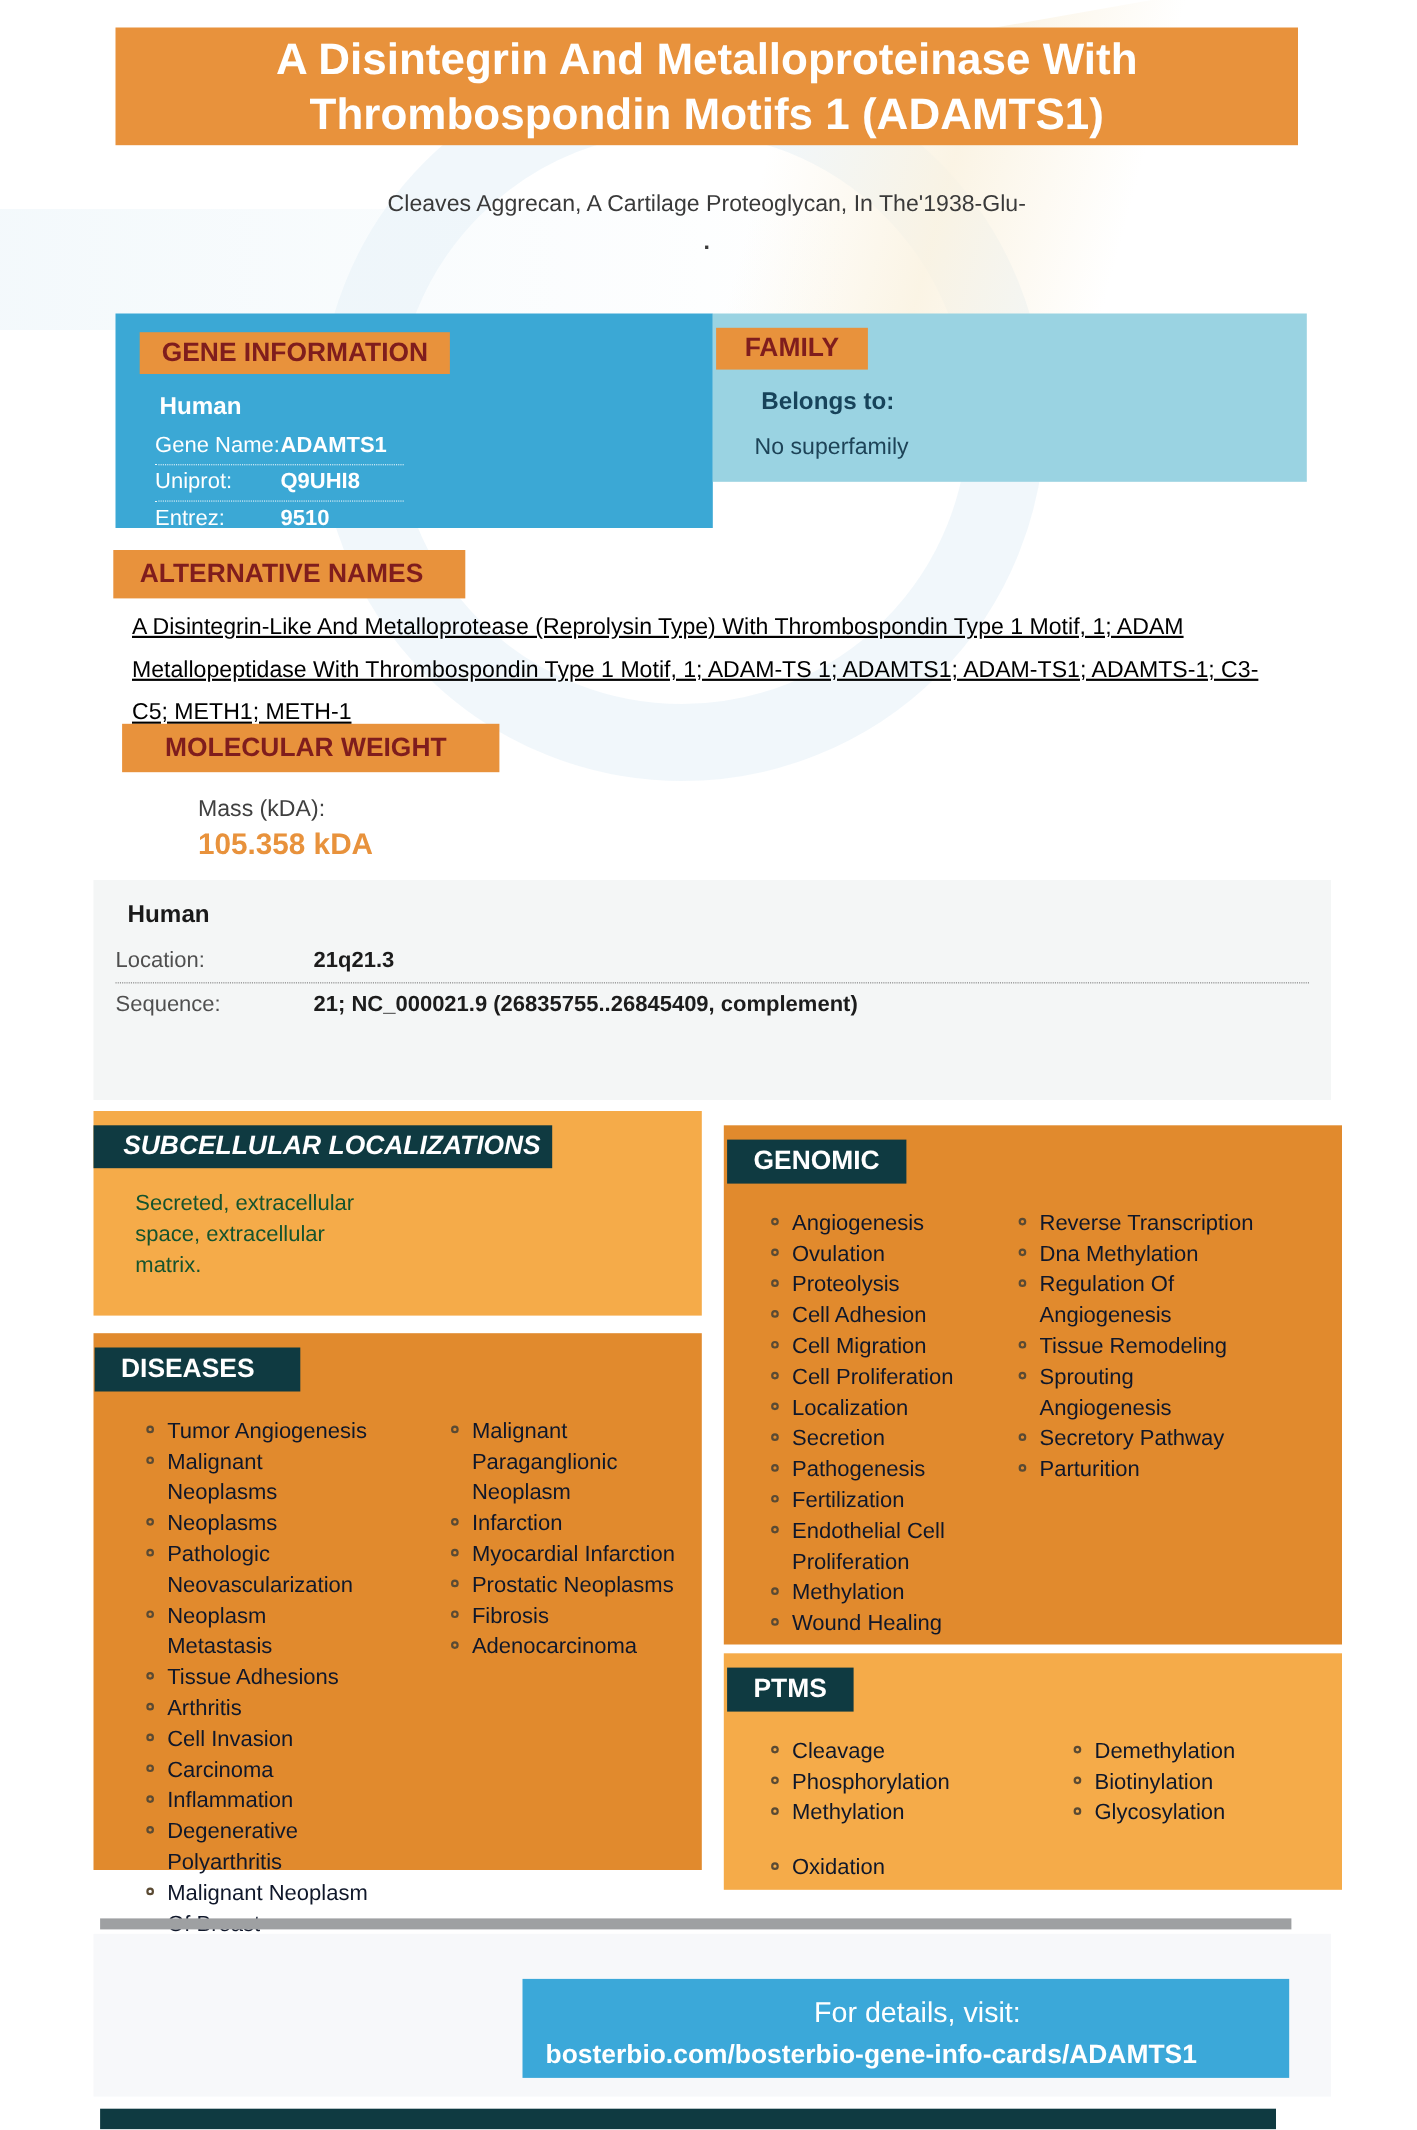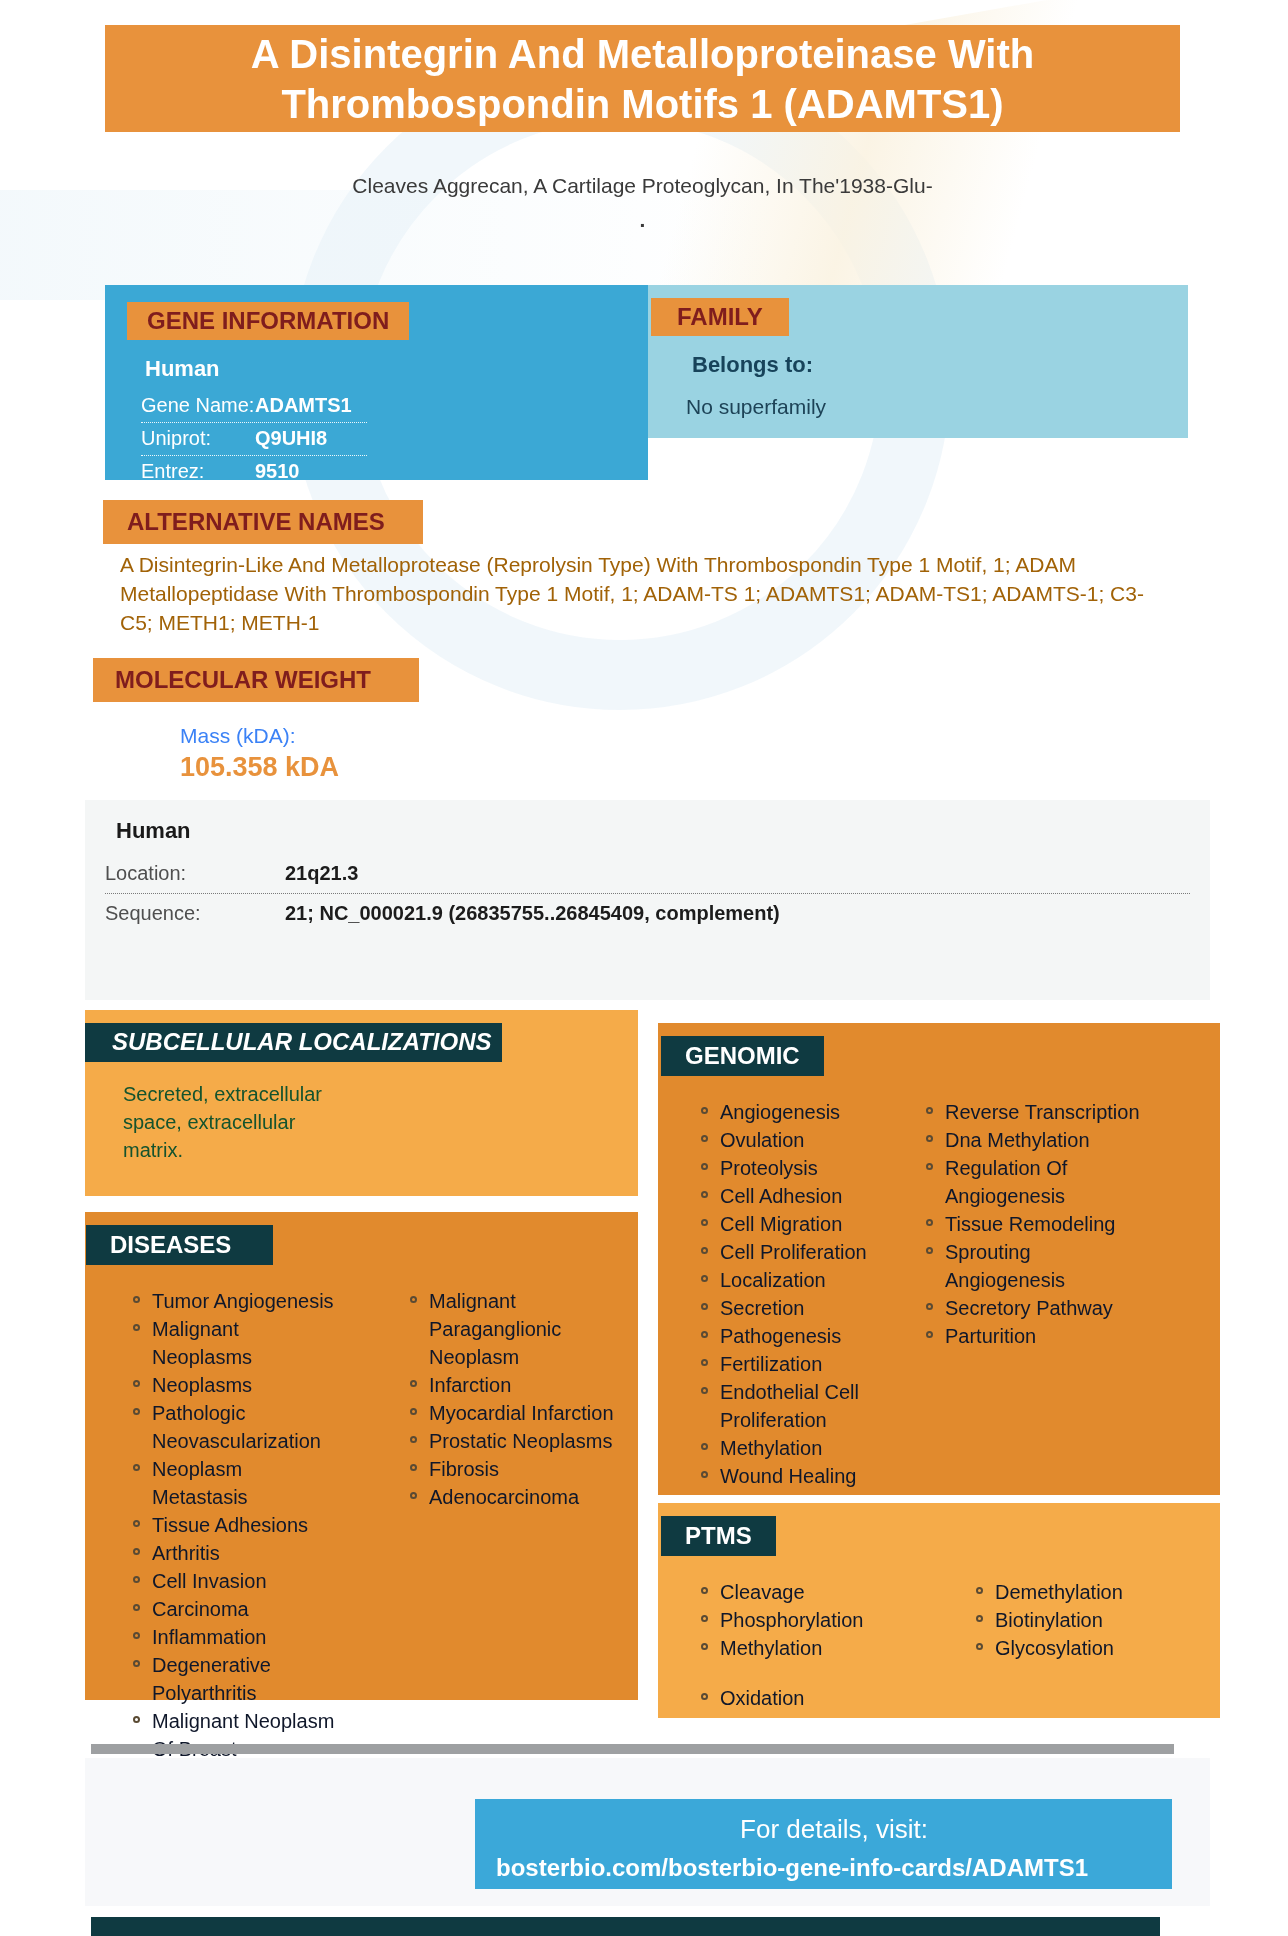--- a/index.html
+++ b/index.html
@@ -39,25 +39,25 @@
   .gene-row .val{font-weight:bold;}
 
   
   .family-box{left:648px;top:285px;width:540px;height:153px;background:var(--box-blue-light,#9AD3E2);}
   .family-box .h-orange{margin:13px 0 0 3px;padding:5px 26px;}
   .family-belongs{margin:16px 0 0 44px;color:var(--text-navy,#17435A);font-weight:bold;font-size:22px;}
   .family-value{margin:17px 0 0 38px;color:#1d4357;font-size:21px;}
 
   
   .altnames-bar{left:103px;top:500px;padding:8px 38px 8px 24px;}
-  .altnames-text{left:120px;top:550px;width:1040px;font-size:21px;line-height:29px;color:#a16207;}
-
-  
-  .molweight-bar{left:93px;top:658px;padding:8px 48px 8px 22px;}
-  .mass-label{left:180px;top:724px;font-size:21px;color:#3b82f6;}
+  .altnames-text{left:120px;top:550px;width:1040px;font-size:21px;line-height:39px;color:#000000;text-decoration:underline;}
+
+  
+  .molweight-bar{left:111px;top:658px;padding:8px 48px 8px 39px;}
+  .mass-label{left:180px;top:724px;font-size:21px;color:#404040;}
   .mass-value{left:180px;top:752px;font-size:27px;font-weight:bold;color:var(--accent-orange,#E8923C);}
 
   
   .genomic-box{left:85px;top:800px;width:1125px;height:200px;background:#F4F6F6;}
   .genomic-box .h-teal{margin:26px 0 0 41px;padding:7px 24px;}
   .genomic-species{margin:18px 0 0 31px;font-weight:bold;font-size:22px;color:#1a1a1a;}
   .genomic-rows{margin:10px 20px 0 20px;font-size:20px;}
   .genomic-row{display:flex;padding:8px 0;}
   .genomic-row:not(:last-child){border-bottom:1px dotted #7a7a7a;}
   .genomic-row .lab{width:180px;flex:none;color:#4f4f4f;}

